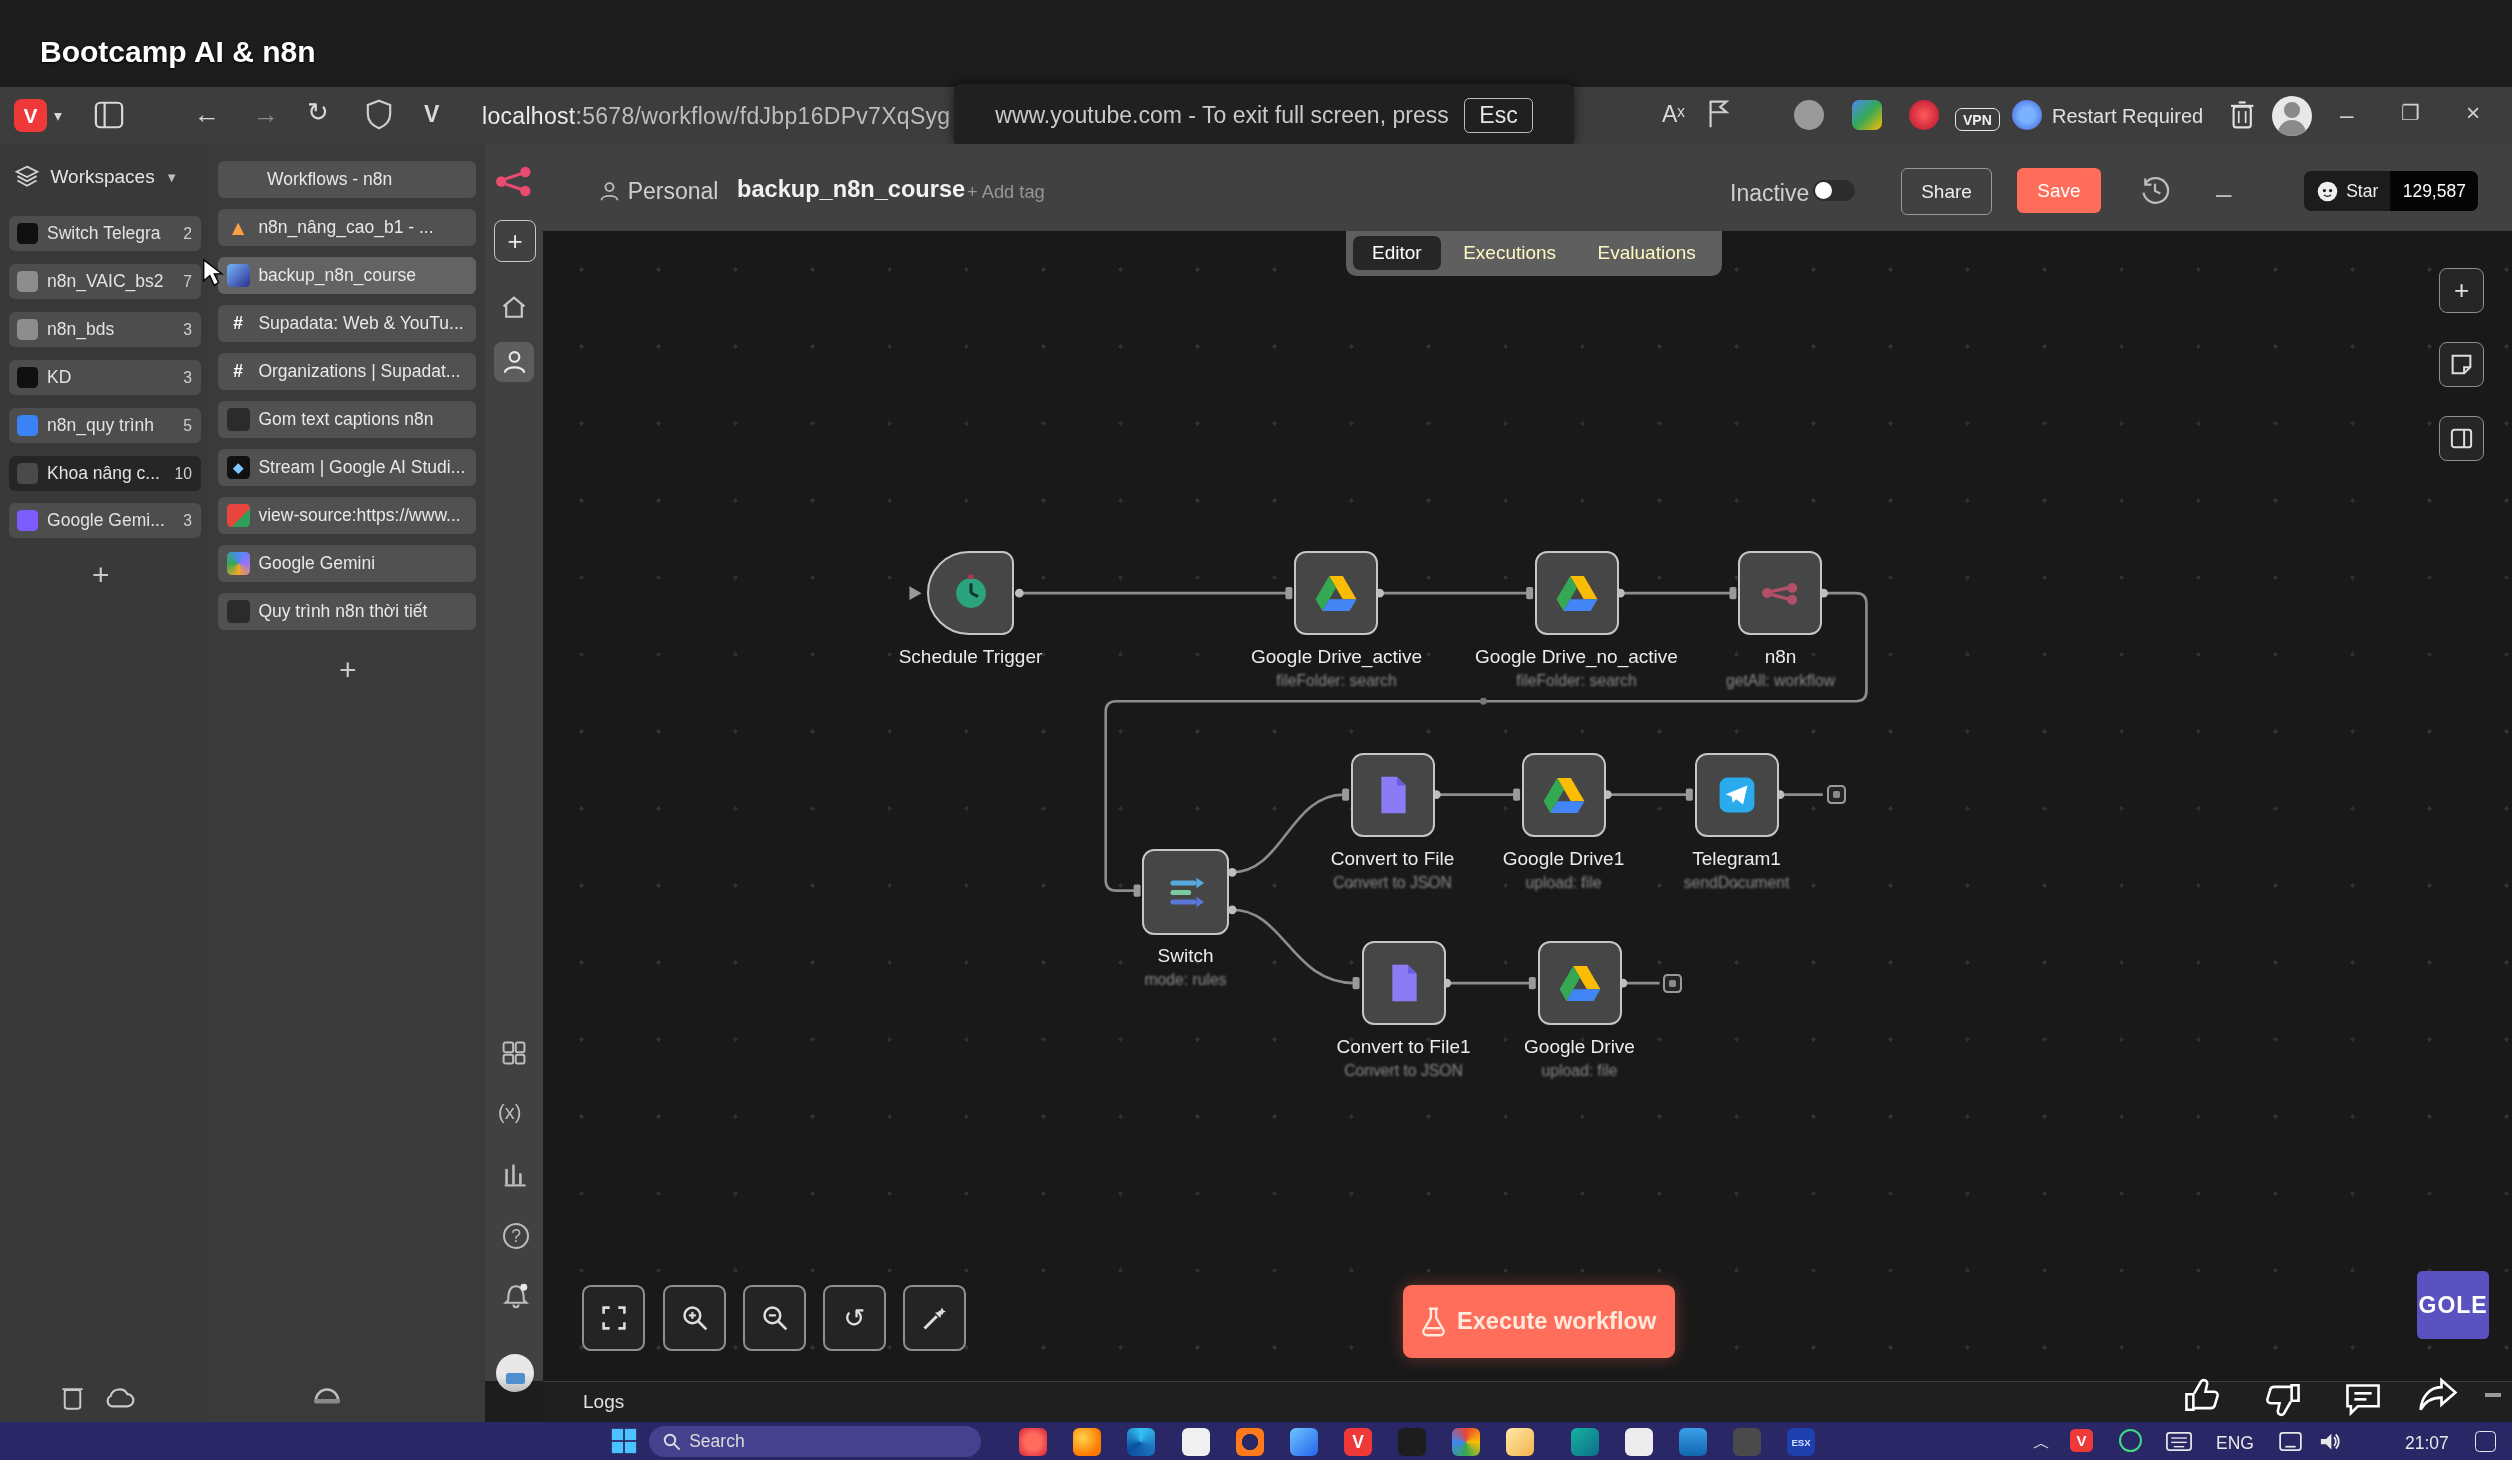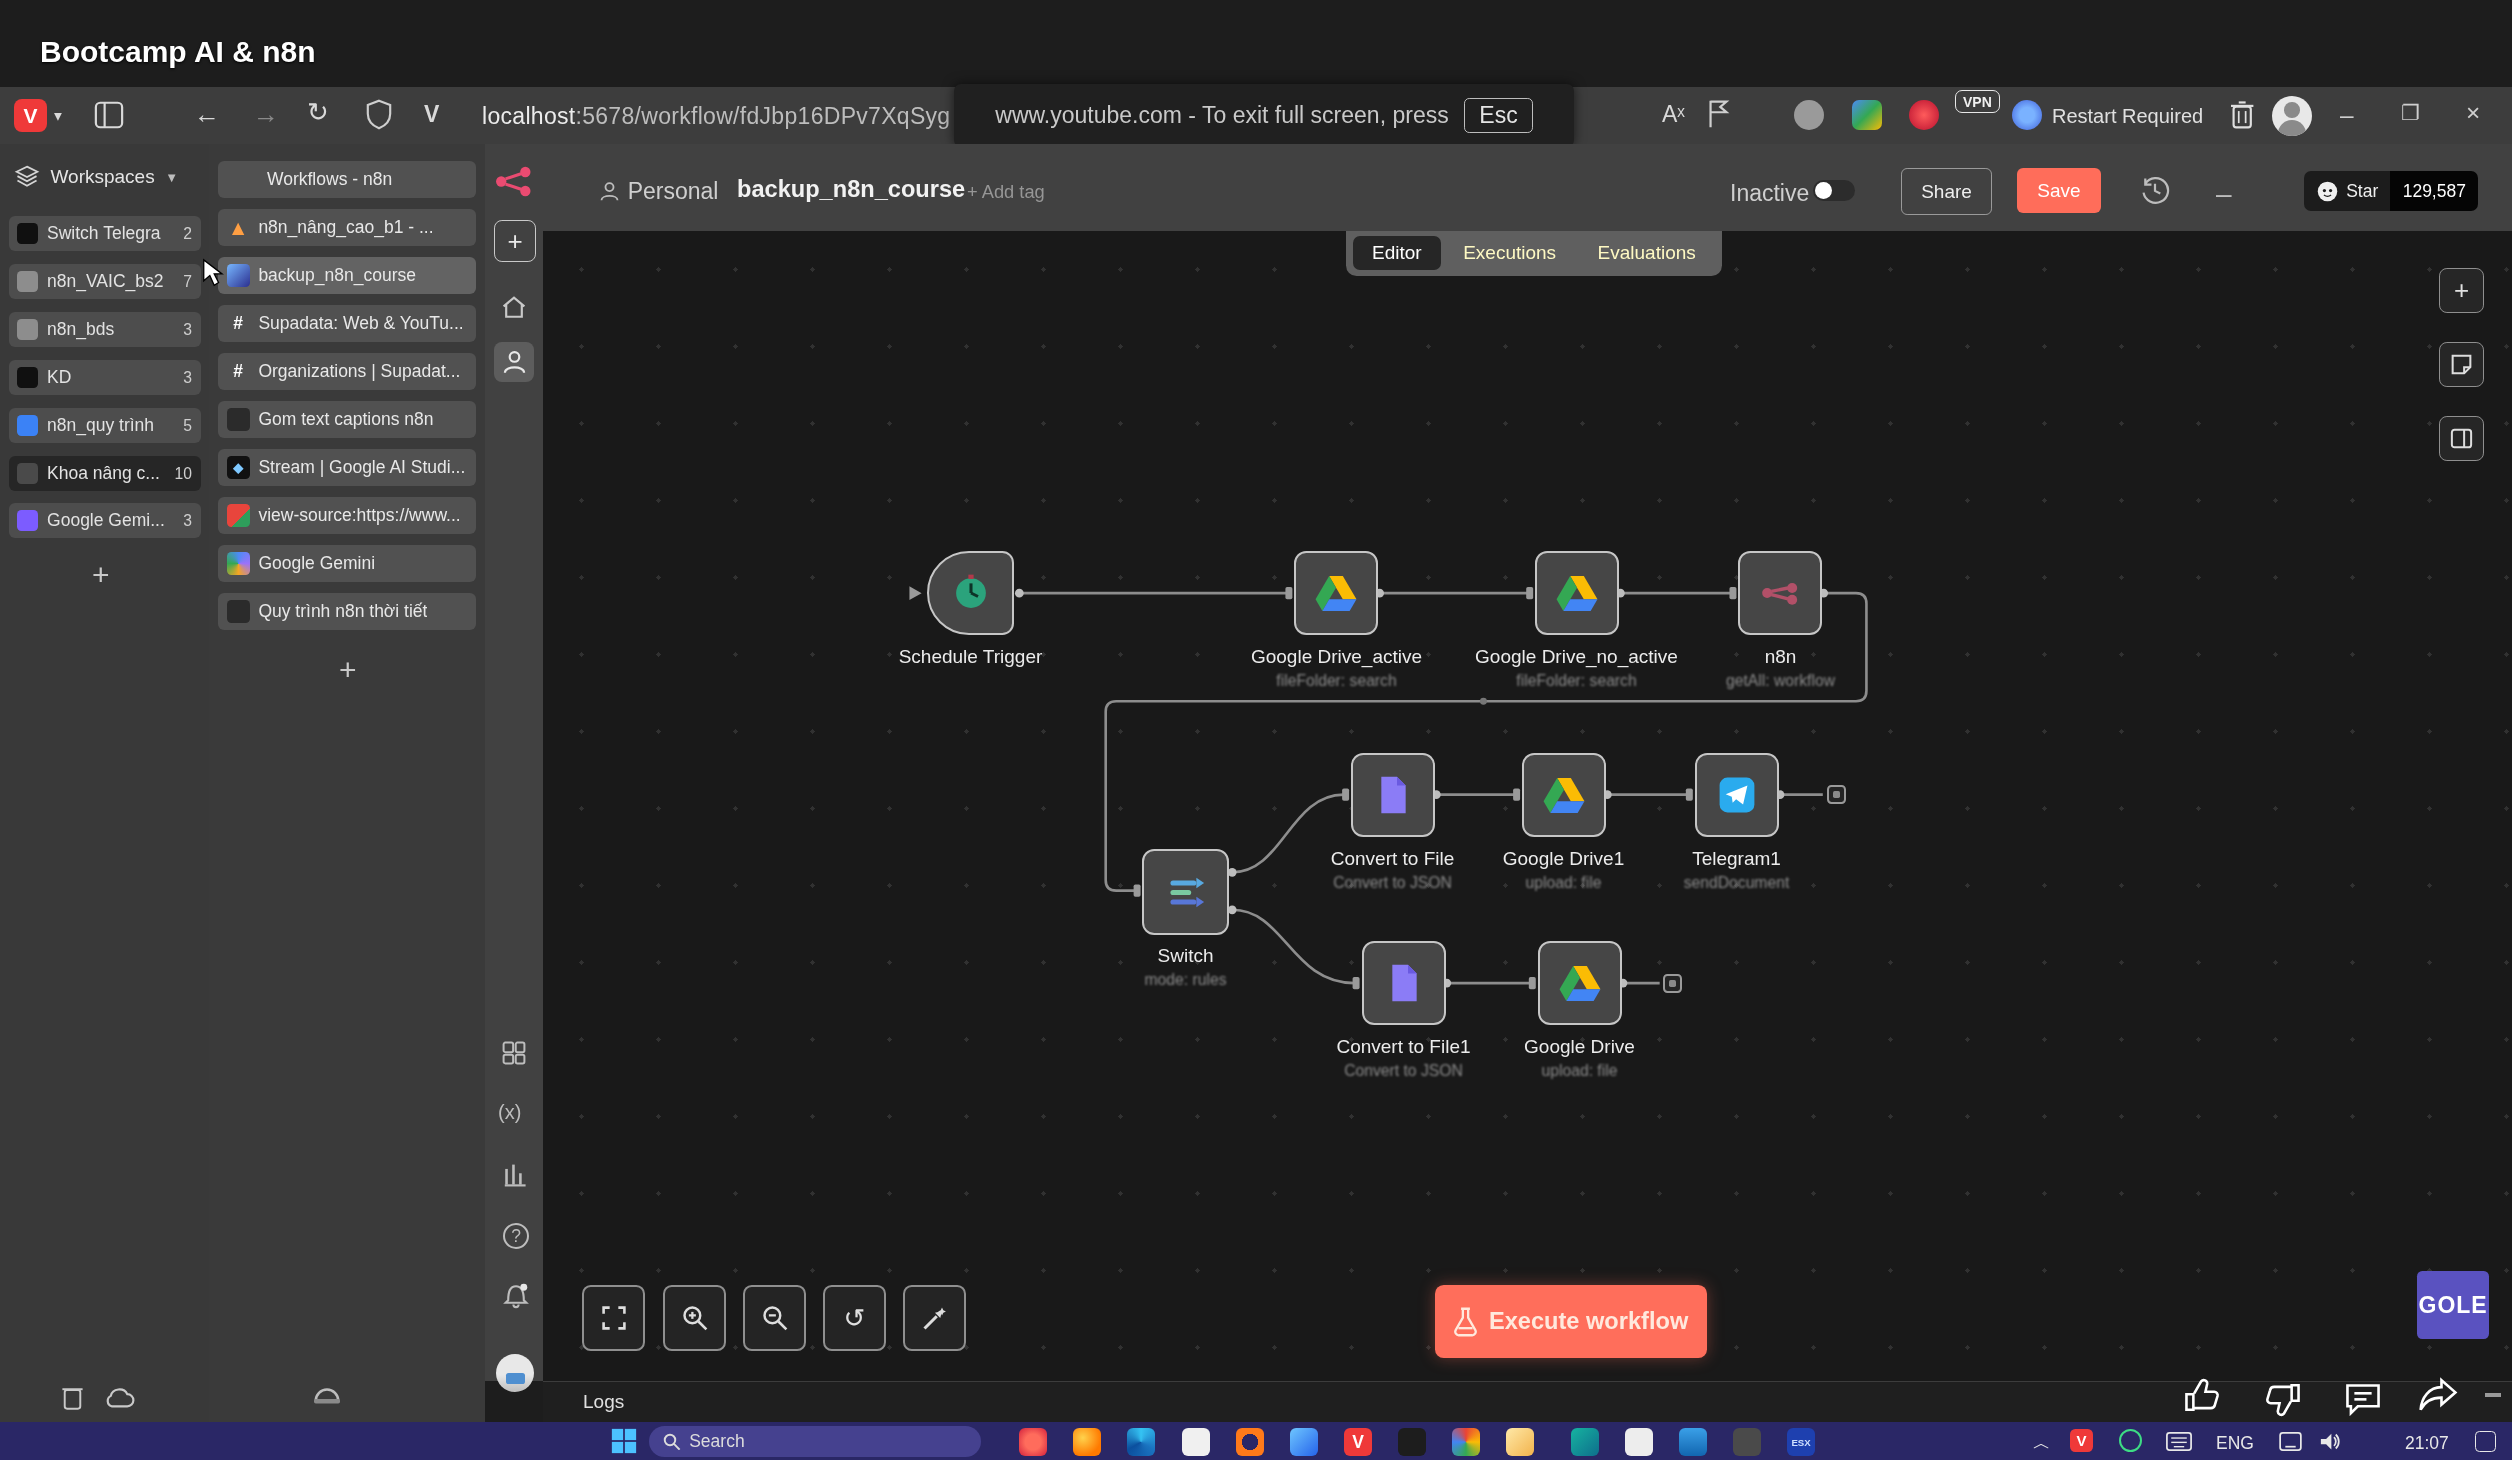--- a/index.html
+++ b/index.html
@@ -125,21 +125,21 @@
 
   <div class="abs tbicon" style="left:1662px;top:103px;font-size:23px;">Aˣ</div>
   <div class="abs" style="left:1707px;top:99px;">
     <svg width="23" height="30" viewBox="0 0 26 34">
         <path d="M4 2 V32 M4 3 H22 L15 9 L22 15 H4" fill="none" stroke="#cfcfcf" stroke-width="2.5"></path>
       </svg>
   </div>
   <div class="abs extdot" style="left:1794px;top:100px;background:#9a9a9a;"></div>
   <div class="abs extdot" style="left:1852px;top:100px;background:linear-gradient(135deg,#4c8bf5,#34a853,#fbbc05);border-radius:7px;"></div>
   <div class="abs extdot" style="left:1909px;top:100px;background:radial-gradient(circle at 50% 50%,#ff5b5b,#b80f2e);"></div>
-  <div class="abs vpn-pill" style="left:1955px;top:90px;">VPN</div>
+  <div class="abs vpn-pill" style="left:1955px;top:108px;">VPN</div>
   <div class="abs extdot" style="left:2012px;top:100px;background:radial-gradient(circle,#7ab2ff 35%,#3d5bd9);"></div>
   <div class="abs" style="left:2052px;top:105px;font-size:20px;color:#e0e0e0;">Restart Required</div>
   <div class="abs" style="left:2230px;top:99px;">
     <svg width="24.4" height="31" viewBox="0 0 28 36">
         <rect x="4" y="9" width="20" height="24" rx="3" fill="none" stroke="#e0e0e0" stroke-width="2.5"></rect>
         <line x1="1" y1="8" x2="27" y2="8" stroke="#e0e0e0" stroke-width="2.5"></line>
         <line x1="10" y1="4" x2="18" y2="4" stroke="#e0e0e0" stroke-width="2.5"></line>
         <line x1="10" y1="14" x2="10" y2="28" stroke="#e0e0e0" stroke-width="2"></line>
         <line x1="18" y1="14" x2="18" y2="28" stroke="#e0e0e0" stroke-width="2"></line>
       </svg>
@@ -554,21 +554,21 @@
     </div>
     <div class="cbtn" style="left:280px;top:1054px;">↺</div>
     <div class="cbtn" style="left:360px;top:1054px;">
       <svg width="28" height="28" viewBox="0 0 32 32">
           <path d="M4 28 L18 14" stroke="#ddd" stroke-width="3.5"></path>
           <polygon points="16,10 24,8 22,16" fill="#ddd"></polygon>
           <path d="M24 4 l1.5 3 3 1.5 -3 1.5 -1.5 3 -1.5 -3 -3 -1.5 3 -1.5 Z" fill="#ddd"></path>
         </svg>
     </div>
 
-    <div class="execute" style="left:892px;top:1054px;width:272px;height:73px;">
+    <div class="execute" style="left:860px;top:1054px;width:272px;height:73px;">
       <svg width="23" height="30" viewBox="0 0 26 34">
           <path d="M8 2 H18 M10 2 V12 L2 26 A4 4 0 0 0 6 32 H20 A4 4 0 0 0 24 26 L16 12 V2" fill="none" stroke="#ffe9dd" stroke-width="2.6"></path>
           <line x1="5" y1="24" x2="21" y2="24" stroke="#ffe9dd" stroke-width="2.6"></line>
         </svg>
       <span>Execute workflow</span>
     </div>
   </div>
 
   <div class="abs logsbar" style="left:543px;top:1381px;width:1969px;height:41px;">
     <span class="abs logslabel" style="left:40px;top:8.7px;">Logs</span>

